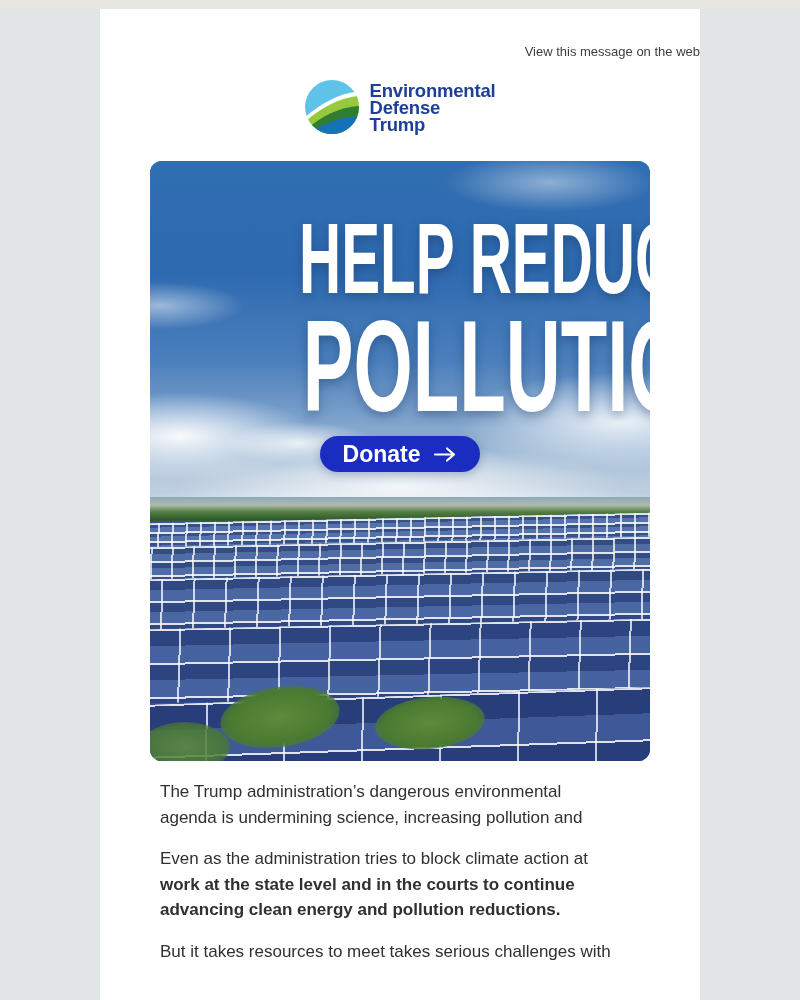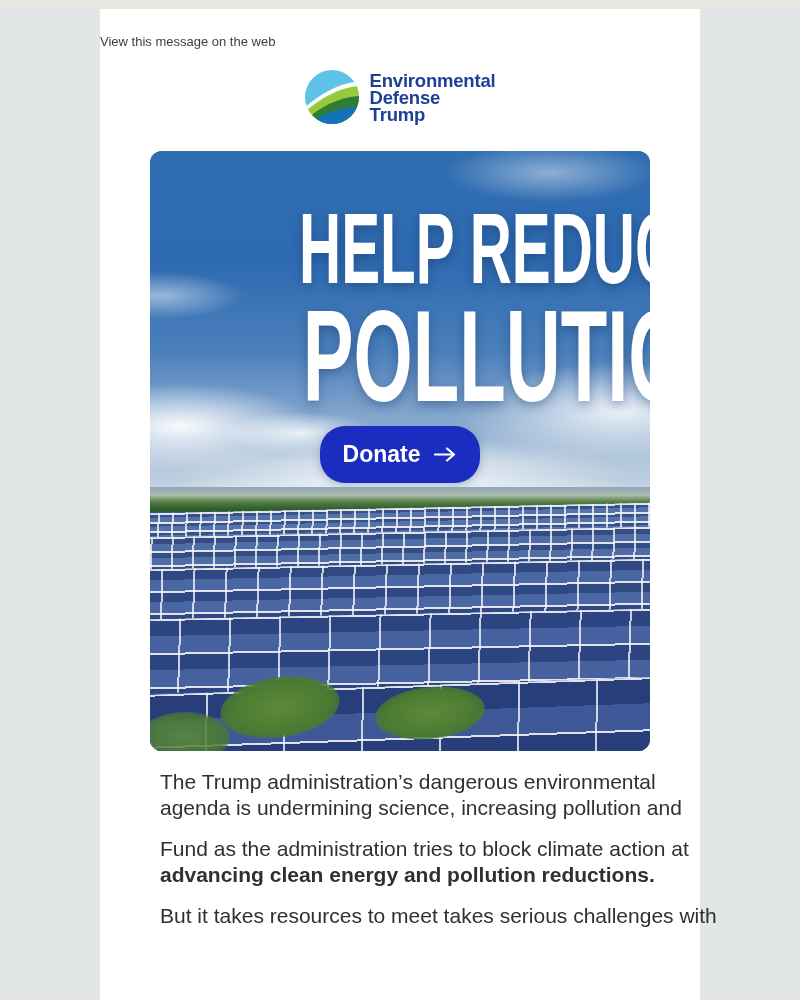--- a/index.html
+++ b/index.html
@@ -8,21 +8,21 @@
     width:800px;height:1000px;overflow:hidden;position:relative;
     background:#e2e6e6;
     font-family:"Liberation Sans", sans-serif;
   }
   .top-strip{position:absolute;top:0;left:0;width:800px;height:9px;background:#e8e6e1;}
   .content{
     position:absolute;top:9px;left:100px;width:600px;height:991px;
     background:#ffffff;
   }
   .view-web{
-    padding-top:25px;text-align:left;
+    padding-top:35px;text-align:right;
     font-size:13px;color:#3f3f3f;cursor:pointer;
   }
   .logo-row{
     margin-top:21px;display:flex;justify-content:center;align-items:center;gap:11px;cursor:pointer;
   }
   .logo-text{
     font-size:18.5px;font-weight:bold;line-height:17px;color:#1d3f96;
     letter-spacing:-0.2px;
   }
   
@@ -48,21 +48,21 @@
   }
   .headline{position:absolute;left:0;width:500px;text-align:center;color:#ffffff;
     font-weight:bold;line-height:1;white-space:nowrap;
     text-shadow:0 4px 14px rgba(15,40,80,.35);}
   .hl1{top:47px;font-size:100px;}
   .hl2{top:141px;font-size:129px;}
   .hl1 span,.hl2 span{display:inline-block;transform-origin:top center;}
   .hl1 span{transform:scaleX(.583);}
   .hl2 span{transform:scaleX(.59);}
   .donate{
-    position:absolute;top:275px;left:170px;width:160px;height:57px;
+    position:absolute;top:275px;left:170px;width:160px;height:36px;
     border:none;border-radius:25px;background:var(--donate-blue,#1b2dc0);
     display:flex;align-items:center;justify-content:center;gap:13px;
     color:#ffffff;font-family:"Liberation Sans",sans-serif;
     font-size:23px;font-weight:bold;cursor:pointer;
     box-shadow:0 3px 10px rgba(10,30,90,.25);
   }
   .horizon{
     position:absolute;top:336px;left:0;width:500px;height:27px;
     background:linear-gradient(180deg,#8ea7ba 0%,#aebcae 30%,#557e44 55%,#2e5c2b 82%,#3a6336 100%);
   }
@@ -82,21 +82,21 @@
   .b5{top:174px;height:130px;--rh:52px;--cw:78px;background-color:#334f92;transform:rotate(-2deg);}
   .grass{position:absolute;border-radius:50%;
     background:radial-gradient(ellipse at center,#5d8a3a 0%,#4a7a31 60%,rgba(74,122,49,0) 100%);}
   .g1{left:70px;top:165px;width:120px;height:60px;transform:rotate(-8deg);}
   .g2{left:225px;top:175px;width:110px;height:52px;transform:rotate(-6deg);}
   .g3{left:275px;top:118px;width:70px;height:34px;transform:rotate(-6deg);opacity:.9;}
   .g4{left:-10px;top:200px;width:90px;height:50px;opacity:.85;}
   
   .copy{padding:18px 60px 0;color:var(--body-text,#303030);}
   .para{margin:0 0 16px 0;}
-  .tline{font-size:21px;line-height:25.5px;white-space:nowrap;}
+  .tline{font-size:17px;line-height:25.5px;white-space:nowrap;}
   .tline .b{font-weight:bold;}
 </style>
 </head>
 <body>
 
 <div class="top-strip"></div>
 
 <div class="content">
 
   <div class="view-web">View this message on the web</div>
@@ -154,21 +154,22 @@
       <div class="grass g4"></div>
     </div>
   </div>
 
   <div class="copy">
       <div class="para">
         <div class="tline"><span>The Trump administration’s dangerous environmental</span></div>
         <div class="tline"><span>agenda is undermining science, increasing pollution and</span></div>
       </div>
       <div class="para">
-        <div class="tline"><span>Fund as the administration tries to block climate action at</span></div>
+        <div class="tline"><span>Even as the administration tries to block climate action at</span></div>
+        <div class="tline"><span class="b">work at the state level and in the courts to continue</span></div>
         <div class="tline"><span class="b">advancing clean energy and pollution reductions.</span></div>
       </div>
       <div class="para">
         <div class="tline"><span>But it takes resources to meet takes serious challenges with</span></div>
       </div>
     </div>
 
 </div>
 
 </body></html>

